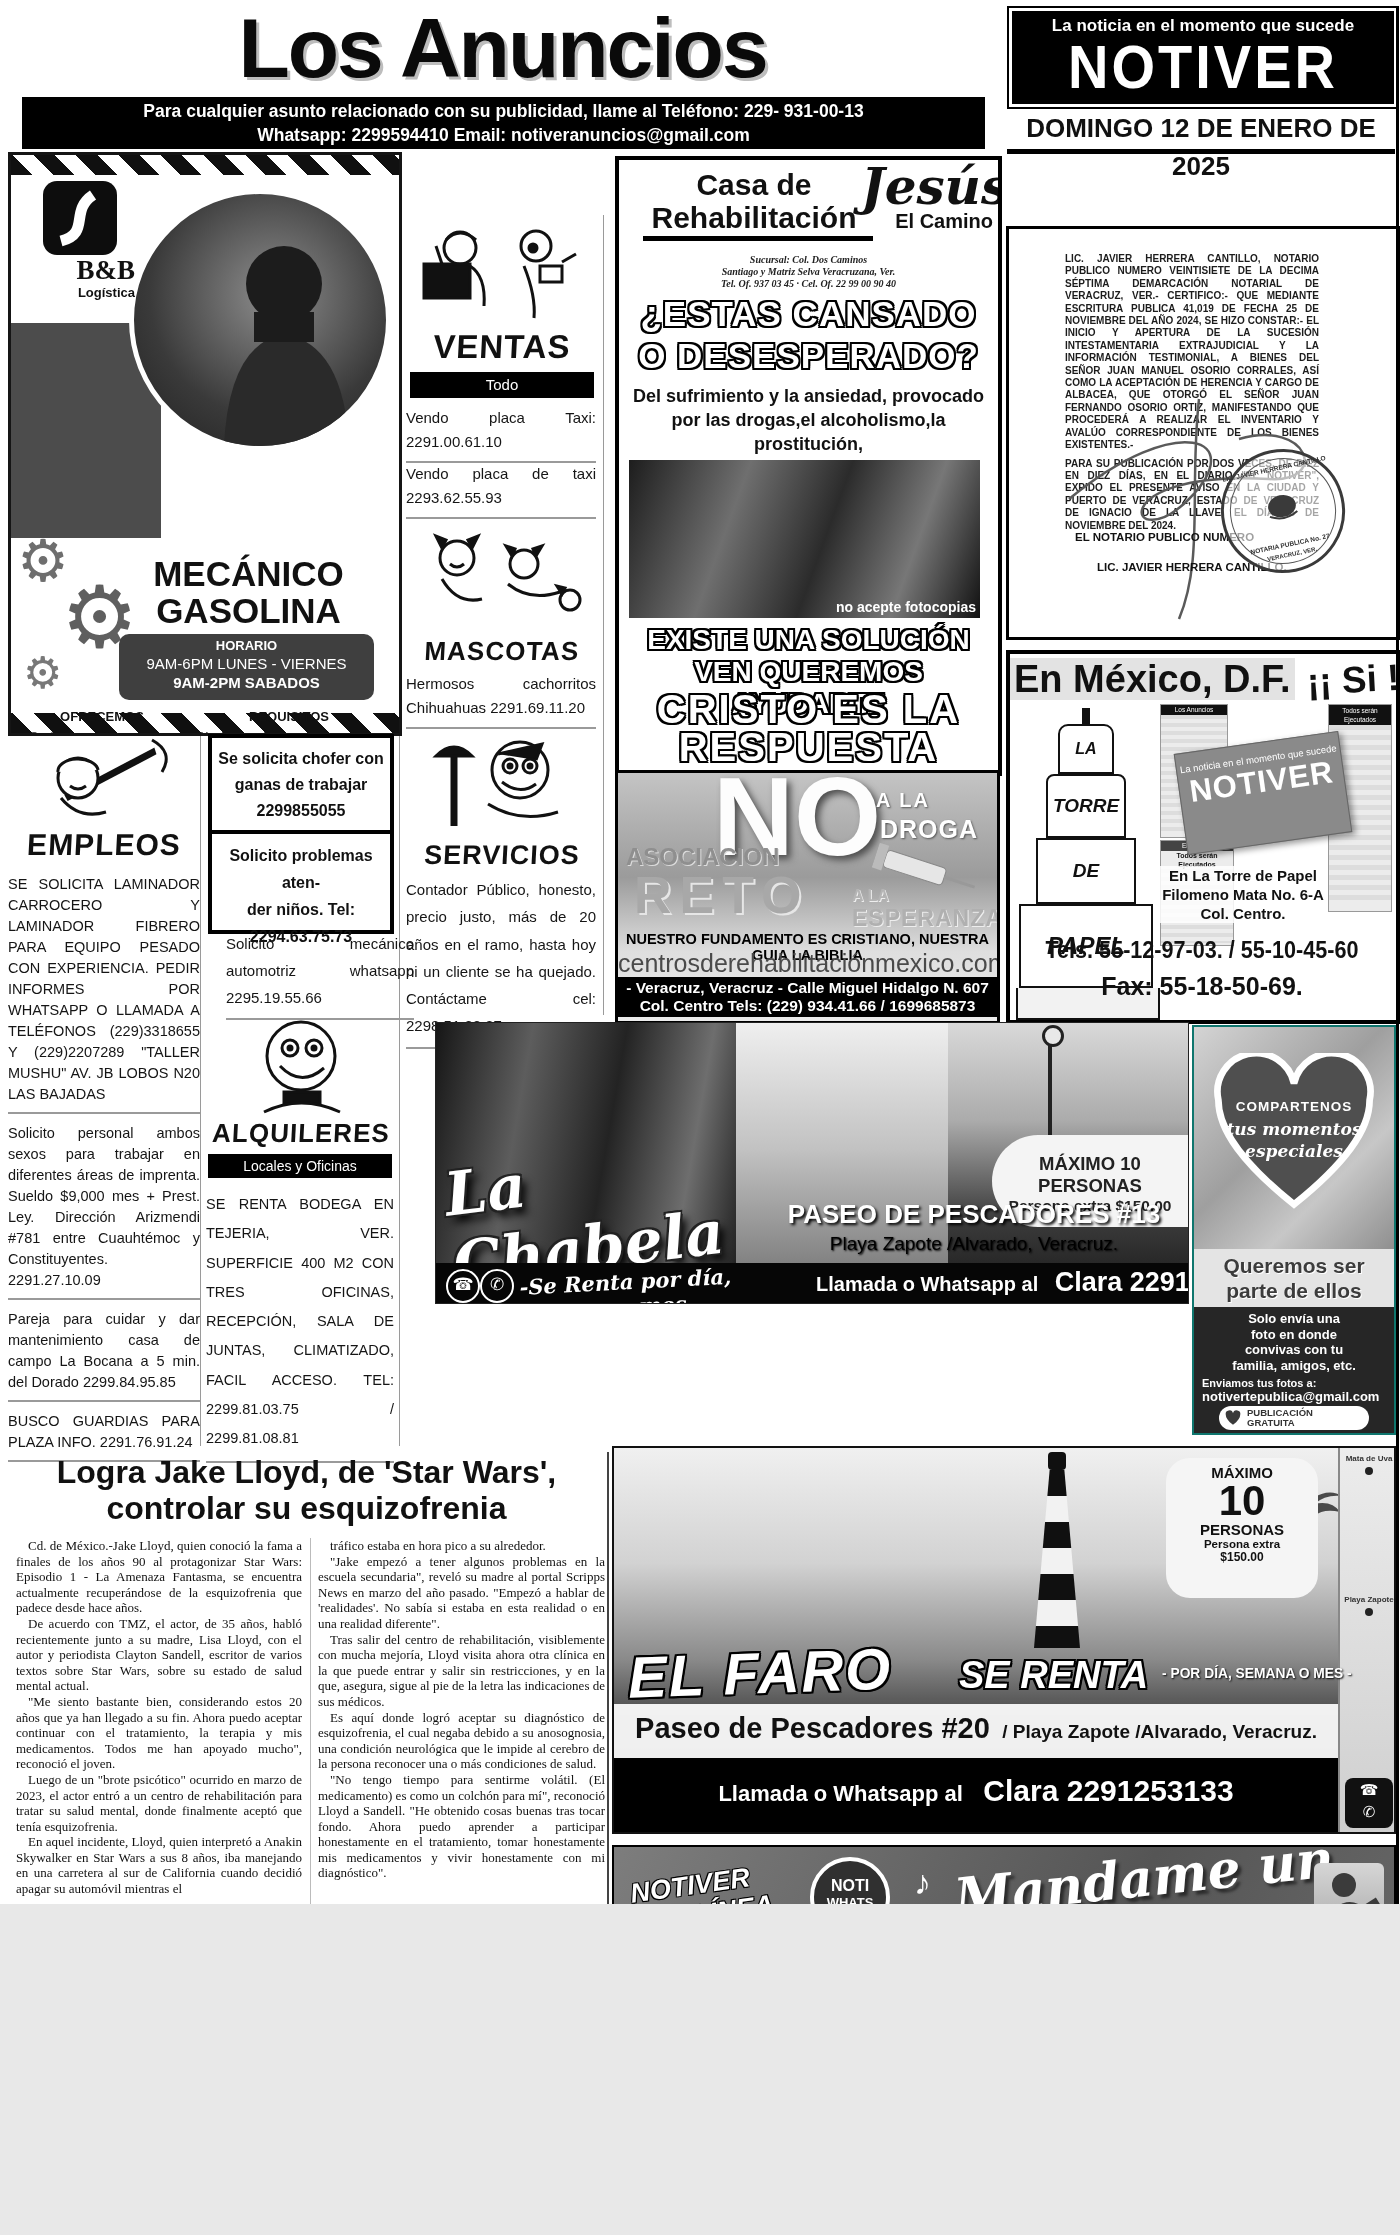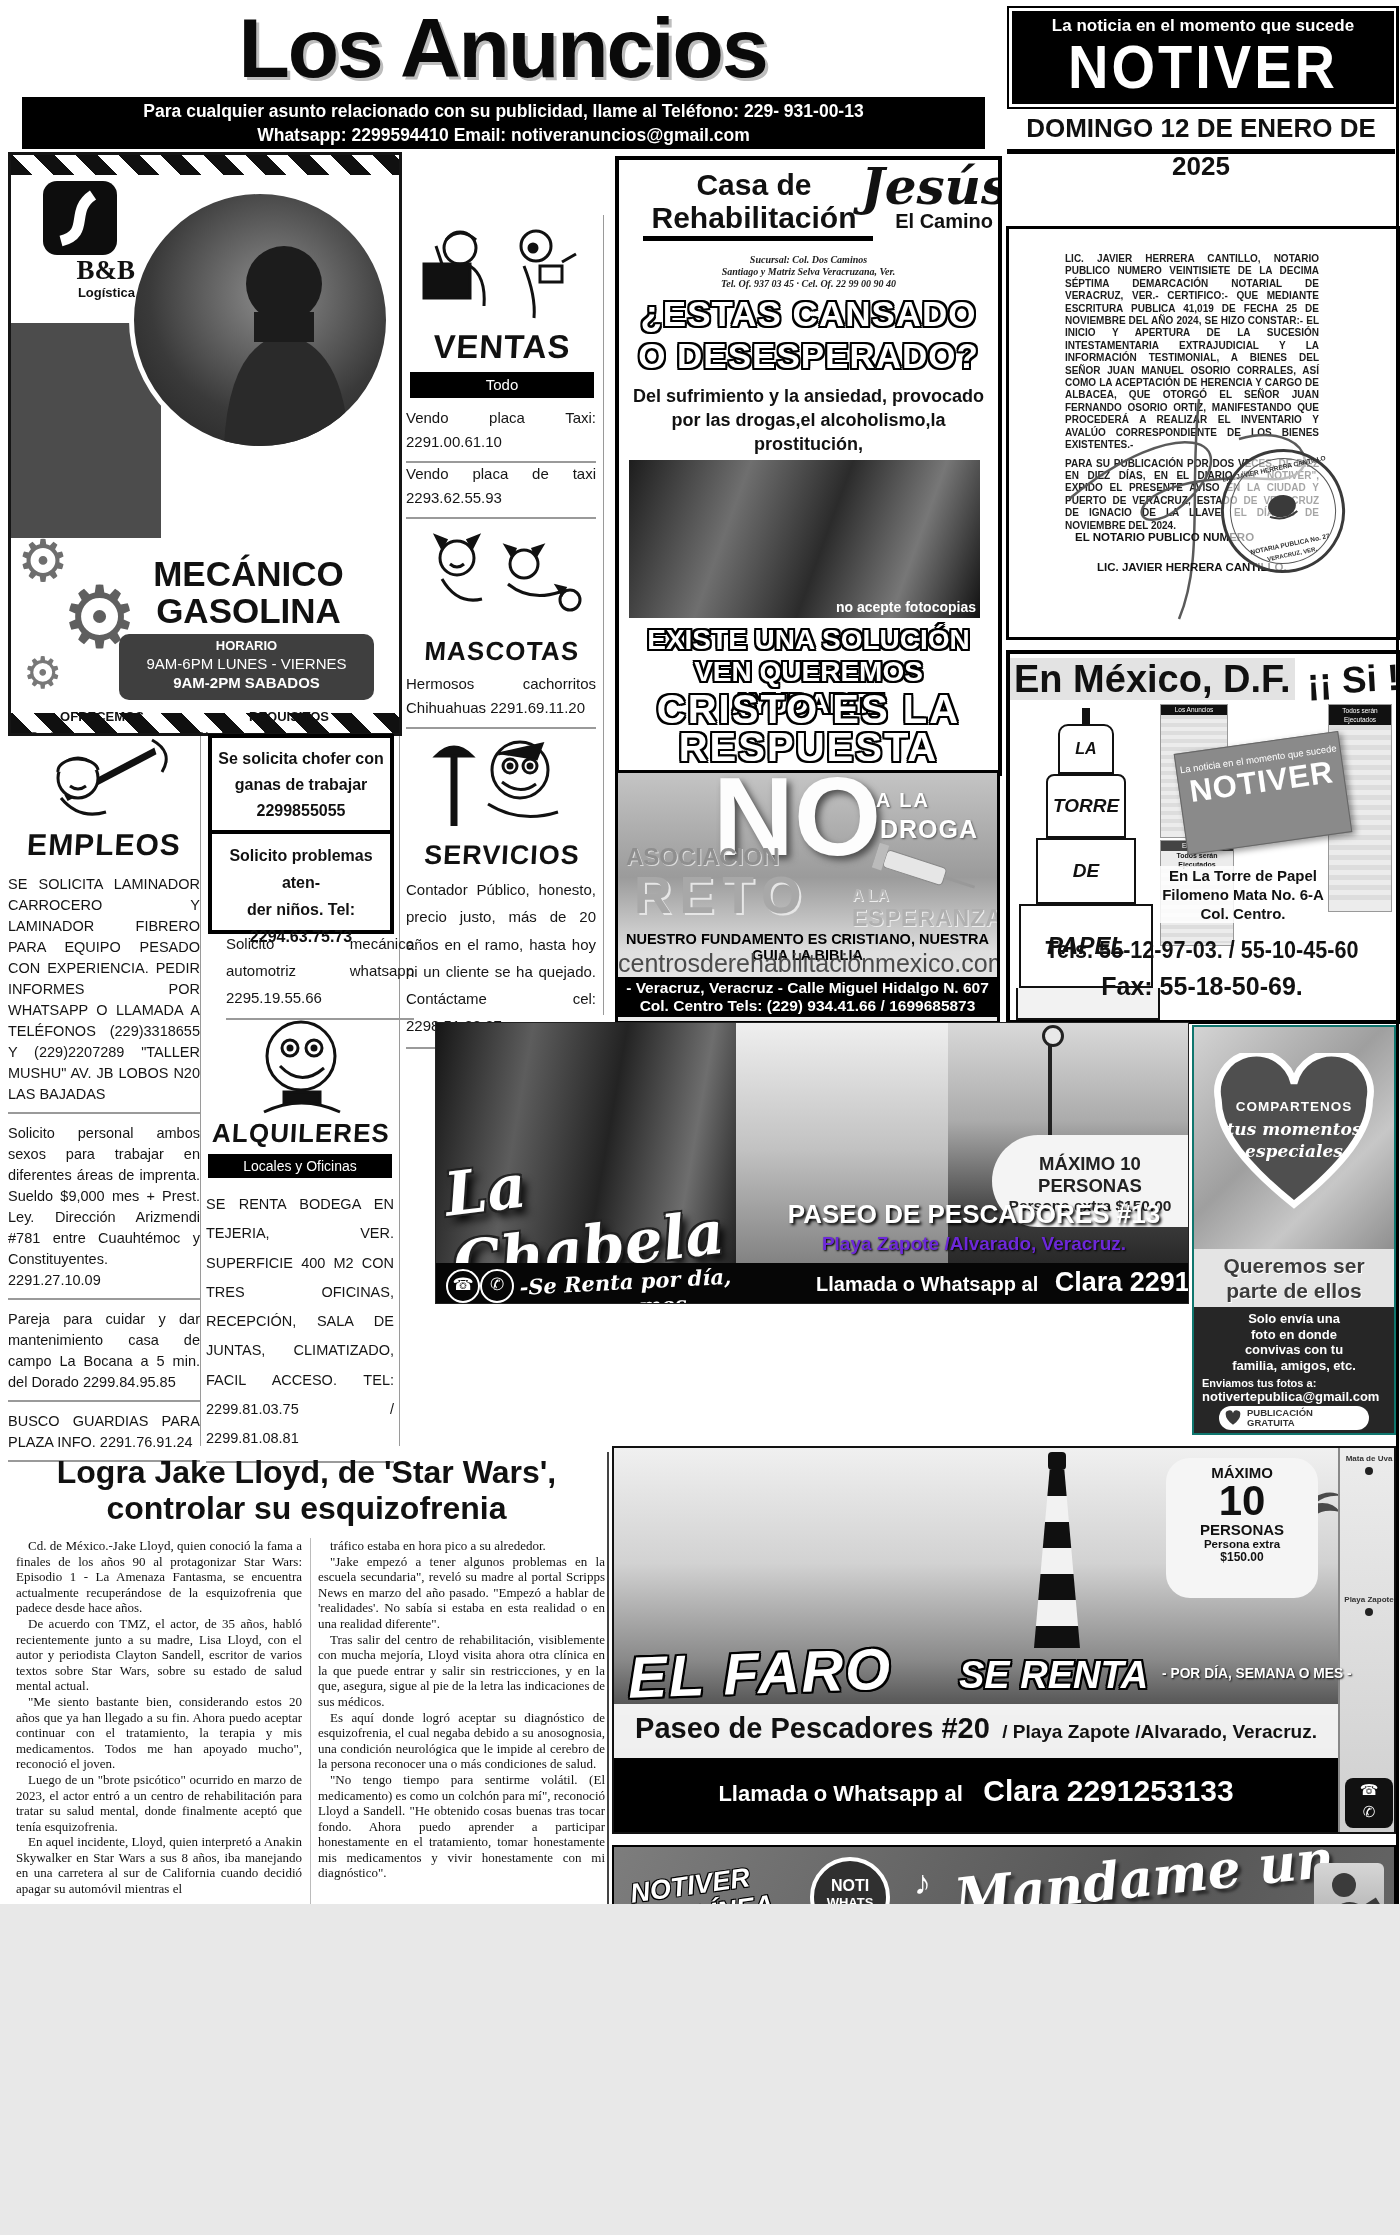--- a/index.html
+++ b/index.html
@@ -313,21 +313,21 @@
     <div class="abs" style="left:300px;top:0;width:212px;height:280px;background:linear-gradient(180deg,#efefef,#c2c2c2 45%,#6c6c6c);"></div>
     <div class="abs" style="left:512px;top:0;width:240px;height:280px;background:linear-gradient(180deg,#d9d9d9 0%,#ababab 35%,#3c3c3c 70%,#161616);"></div>
     <div class="abs" style="left:612px;top:10px;width:4px;height:150px;background:#222;"></div>
     <div class="abs" style="left:606px;top:2px;width:16px;height:16px;border-radius:50%;background:#e8e8e8;border:3px solid #222;"></div>
     <div class="abs c" style="left:556px;top:112px;width:196px;height:92px;background:#f4f4f4;border-radius:70px 0 0 70px;padding-top:18px;box-sizing:border-box;">
       <div style="font-size:18.5px;font-weight:bold;color:#222;">MÁXIMO 10 PERSONAS</div>
       <div style="font-size:15.5px;font-weight:bold;color:#222;">Persona extra $150.00</div>
     </div>
     <div class="abs script" style="left:12px;top:116px;width:340px;font-size:60px;color:#fff;transform:rotate(-7deg);text-shadow:2px 2px 0 #222,-2px -2px 0 #222,2px -2px 0 #222,-2px 2px 0 #222,5px 7px 8px #000;">La Chabela</div>
     <div class="abs c" style="left:330px;top:176px;width:416px;font-size:26px;font-weight:bold;color:#fff;text-shadow:2px 2px 3px #000;">PASEO DE PESCADORES #13</div>
-    <div class="abs c" style="left:330px;top:210px;width:416px;font-size:19px;font-weight:bold;color:#6d28d9;text-shadow:1px 1px 2px #000;">Playa Zapote /Alvarado, Veracruz.</div>
+    <div class="abs c" style="left:330px;top:210px;width:416px;font-size:19px;font-weight:normal;color:#000000;text-shadow:1px 1px 2px #000;">Playa Zapote /Alvarado, Veracruz.</div>
     <div class="abs" style="left:0;top:240px;width:752px;height:40px;background:#060606;"></div>
     <div class="abs" style="left:10px;top:246px;width:30px;height:30px;border:2px solid #fff;border-radius:50%;color:#fff;text-align:center;font-size:17px;line-height:28px;">☎</div>
     <div class="abs" style="left:44px;top:246px;width:30px;height:30px;border:2px solid #fff;border-radius:50%;color:#fff;text-align:center;font-size:17px;line-height:28px;">✆</div>
     <div class="abs script" style="left:84px;top:244px;width:300px;font-size:21px;color:#fff;transform:rotate(-3deg);">-Se Renta por día, semana o mes -</div>
     <div class="abs" style="left:380px;top:244px;width:366px;color:#fff;white-space:nowrap;">
       <span style="font-size:20px;font-weight:bold;">Llamada o Whatsapp al</span>
       <span style="font-size:27px;font-weight:bold;margin-left:12px;">Clara 2291253133</span>
     </div>
   </div>
 

